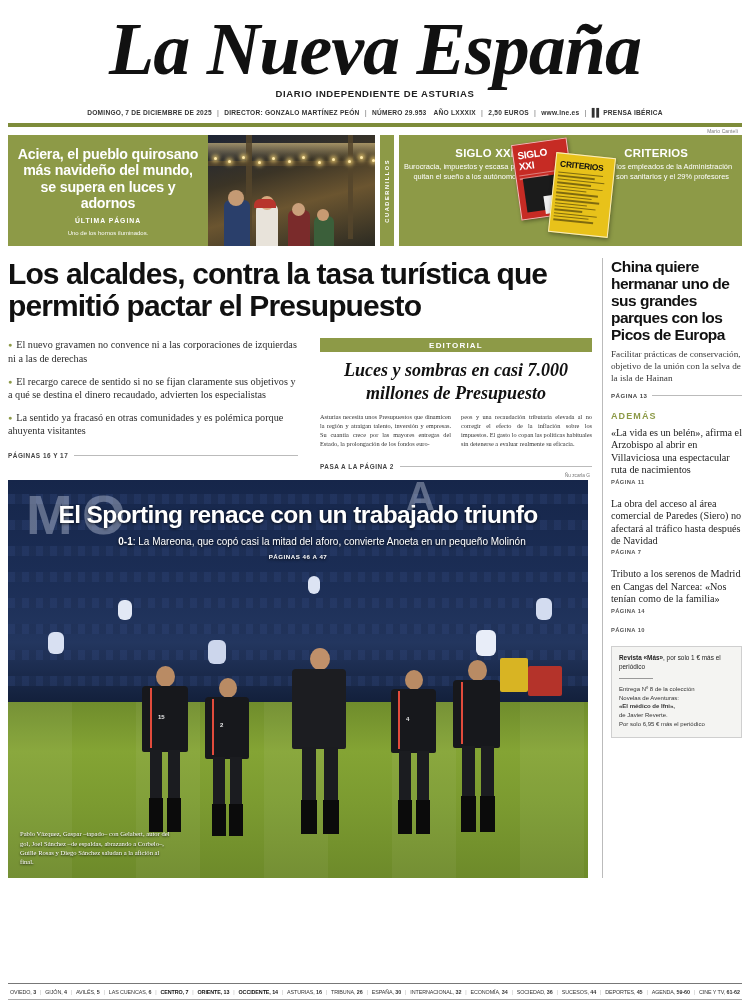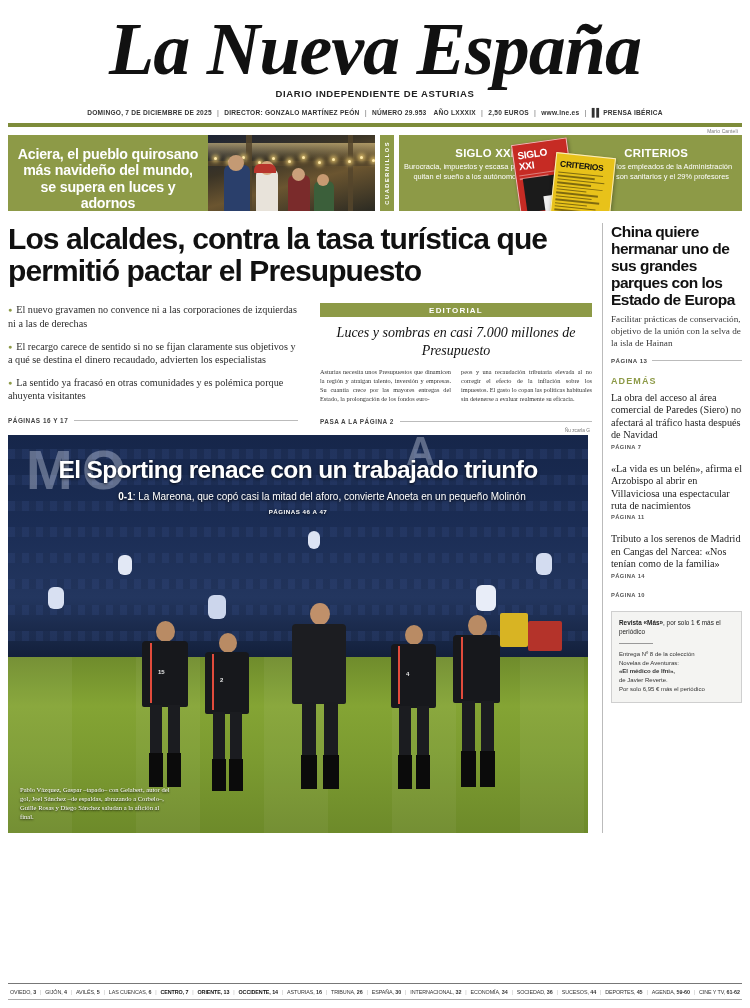--- a/index.html
+++ b/index.html
@@ -34,21 +34,21 @@
   }
   .masthead-meta .sep { color:#999; padding: 0 3px; }
   .masthead-meta .pi-mark { letter-spacing:-1px; font-size:8px; }
   .rule-green { height: 4px; background: #7e8c3a; margin-top: 6px; }
 
   
   .promo-credit {
     text-align: right; font-size: 4.8px; color: #777;
     letter-spacing: 0.2px; padding: 2px 4px 1px 0;
   }
-  .promo-row { display: flex; gap: 5px; height: 76px; }
+  .promo-row { display: flex; gap: 5px; height: 111px; }
   .promo-left {
     flex: 0 0 367px; background: #8d9a47; display: flex; overflow: hidden;
     position: relative;
   }
   .promo-left-text {
     flex: 0 0 200px; color: #fff; padding: 11px 8px 0 8px; text-align: center;
   }
   .promo-left-text h2 {
     font-size: 14.2px; line-height: 1.14; font-weight: bold;
     letter-spacing: -0.2px;
@@ -137,22 +137,22 @@
     margin-top: 14px; display: flex; align-items: center; gap: 6px;
   }
   .pages-ref::after { content:""; flex:1 1 auto; height:1px; background:#bbb; }
 
   .editorial { flex: 1 1 auto; }
   .edit-tag {
     background: #8d9a47; color: #fff; font-size: 8px; font-weight: bold;
     letter-spacing: 1.2px; text-align: center; padding: 2.5px 0; width: 100%;
   }
   .edit-title {
-    font-family: "Liberation Serif", serif; font-style: italic; font-weight: normal;
-    font-size: 14px; line-height: 1.24; text-align: center; margin-top: 7px; color: #111;
+    font-family: "Liberation Serif", serif; font-style: italic; font-weight: bold;
+    font-size: 18px; line-height: 1.24; text-align: center; margin-top: 7px; color: #111;
   }
   .edit-cols { display: flex; gap: 10px; margin-top: 9px; }
   .edit-cols p {
     flex: 1 1 0; font-family: "Liberation Serif", serif; font-size: 6.3px;
     line-height: 1.42; text-align: justify; color: #333;
   }
 
   
   .rc-headline {
     font-family: "Liberation Sans", sans-serif; font-weight: bold;
@@ -497,35 +497,35 @@
           </div>
           <div class="sports-pages">PÁGINAS 46 A 47</div>
         </div>
 
         <div class="photo-caption">Pablo Vázquez, Gaspar –tapado– con Gelabert, autor del gol, Joel Sánchez –de espaldas, abrazando a Corbelo–, Guille Rosas y Diego Sánchez saludan a la afición al final.</div>
       </div>
     </div>
 
     <div class="right-col">
 
-      <h2 class="rc-headline">China quiere hermanar uno de sus grandes parques con los Estado de Europa</h2>
+      <h2 class="rc-headline">China quiere hermanar uno de sus grandes parques con los Picos de Europa</h2>
       <div class="rc-sub">Facilitar prácticas de conservación, objetivo de la unión con la selva de la isla de Hainan</div>
       <div class="rc-page">
         <span>PÁGINA 13</span>
       </div>
 
       <div class="ademas">ADEMÁS</div>
 
       <div class="ademas-item">
+        <h4>«La vida es un belén», afirma el Arzobispo al abrir en Villaviciosa una espectacular ruta de nacimientos</h4>
+        <div class="pg">PÁGINA 11</div>
+      </div>
+      <div class="ademas-item">
         <h4>La obra del acceso al área comercial de Paredes (Siero) no afectará al tráfico hasta después de Navidad</h4>
         <div class="pg">PÁGINA 7</div>
-      </div>
-      <div class="ademas-item">
-        <h4>«La vida es un belén», afirma el Arzobispo al abrir en Villaviciosa una espectacular ruta de nacimientos</h4>
-        <div class="pg">PÁGINA 11</div>
       </div>
       <div class="ademas-item">
         <h4>Tributo a los serenos de Madrid en Cangas del Narcea: «Nos tenían como de la familia»</h4>
         <div class="pg">PÁGINA 14</div>
       </div>
       <div class="ademas-item">
         <div class="pg">PÁGINA 10</div>
       </div>
 
       <div class="promo-box">

